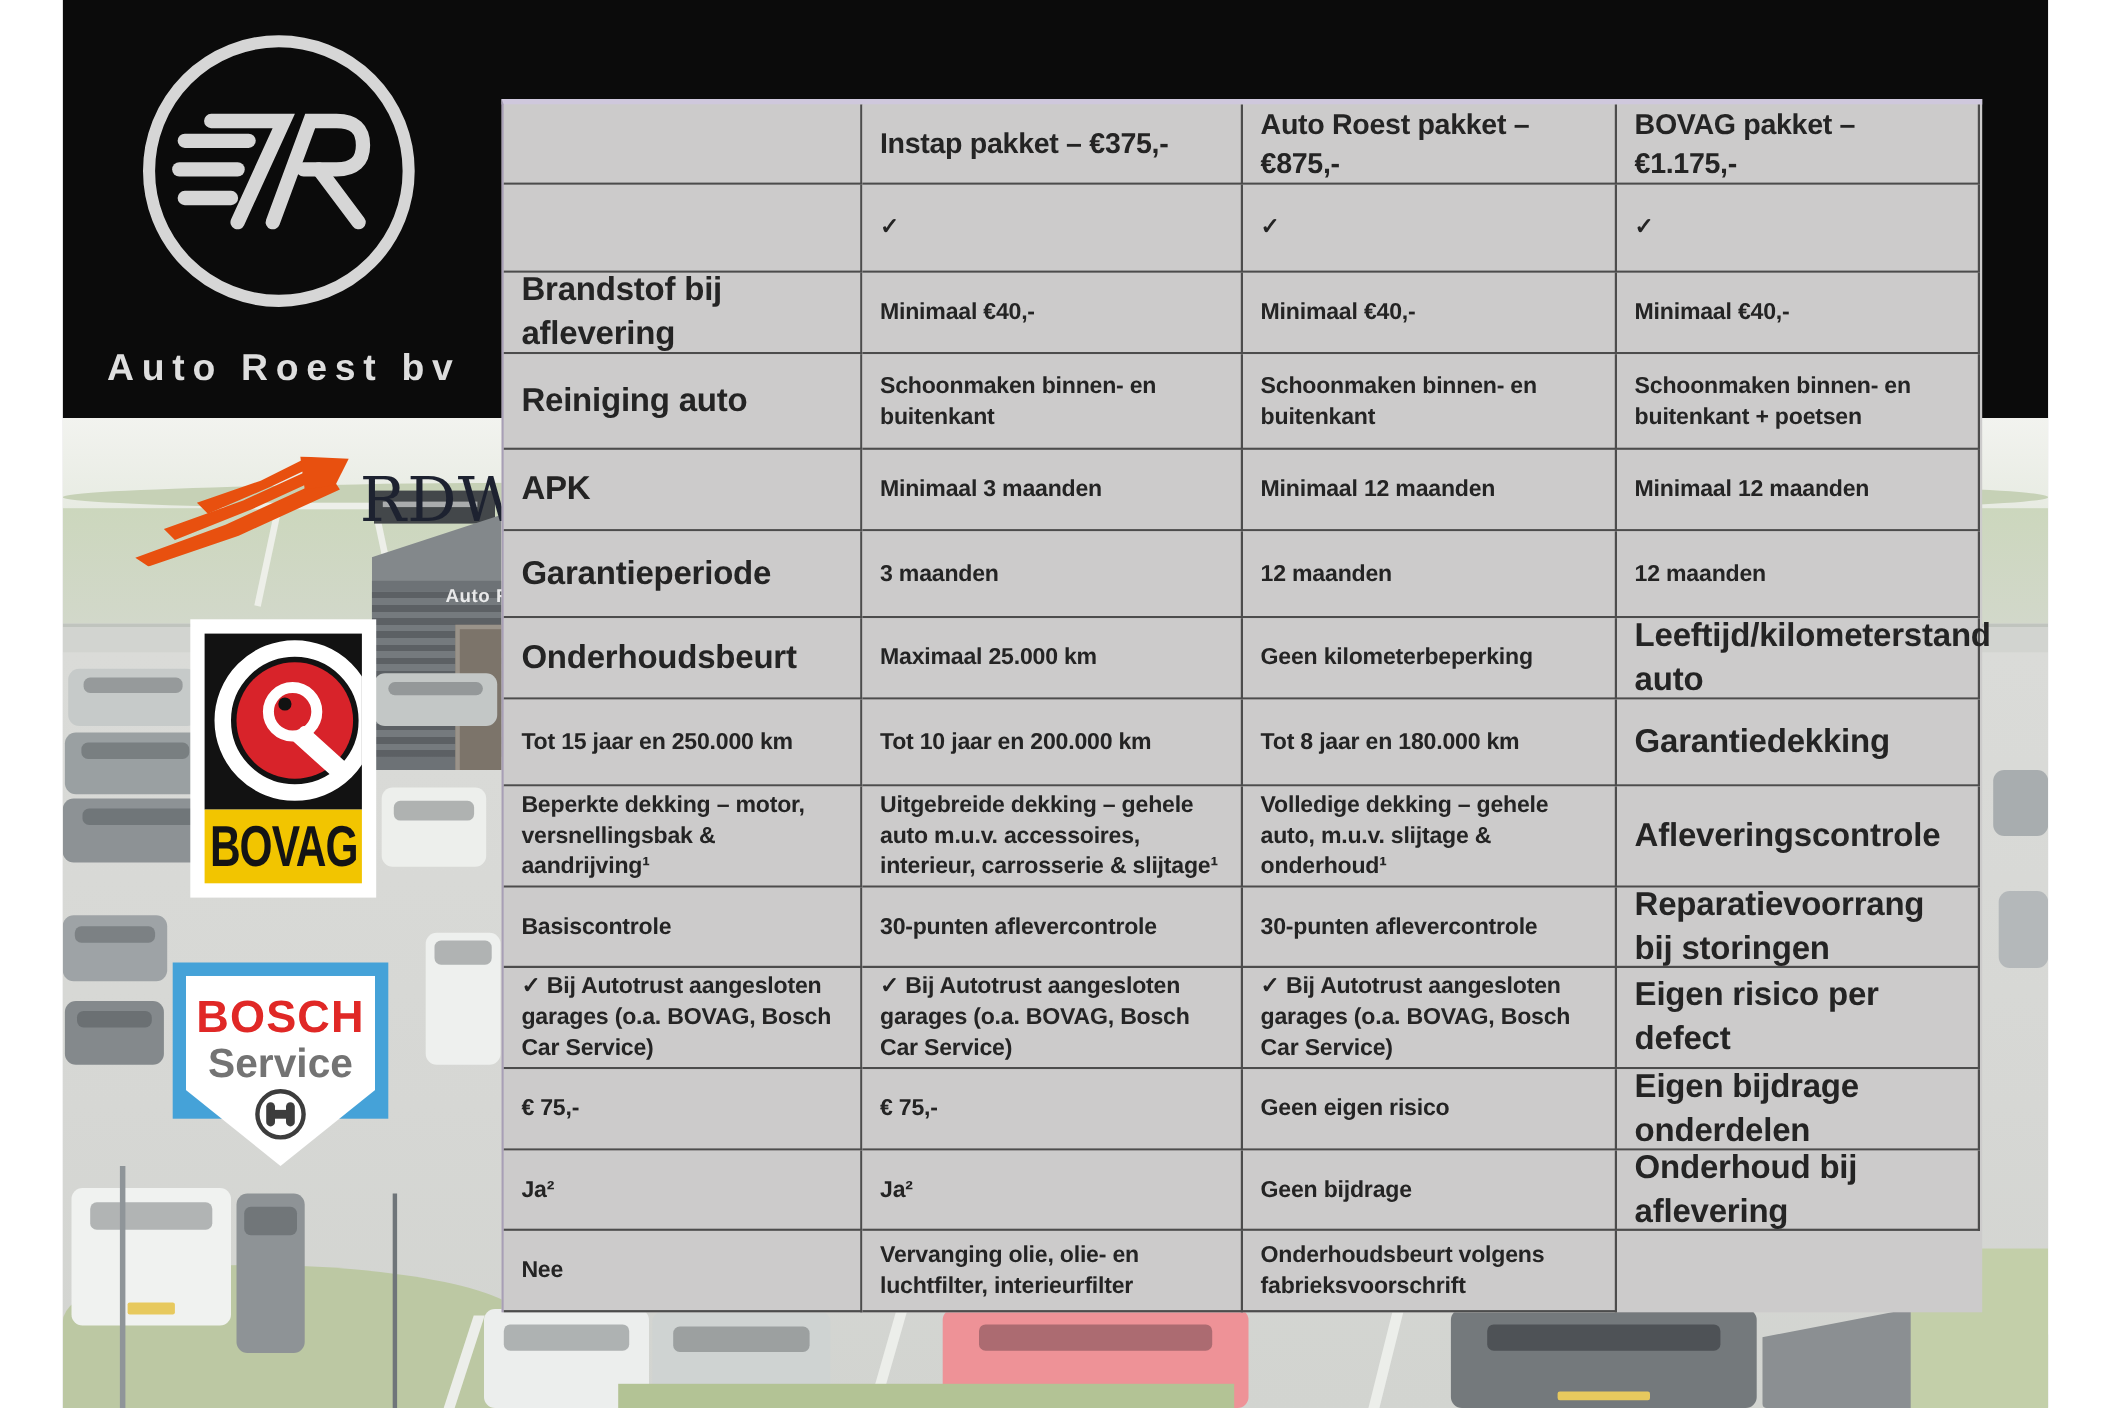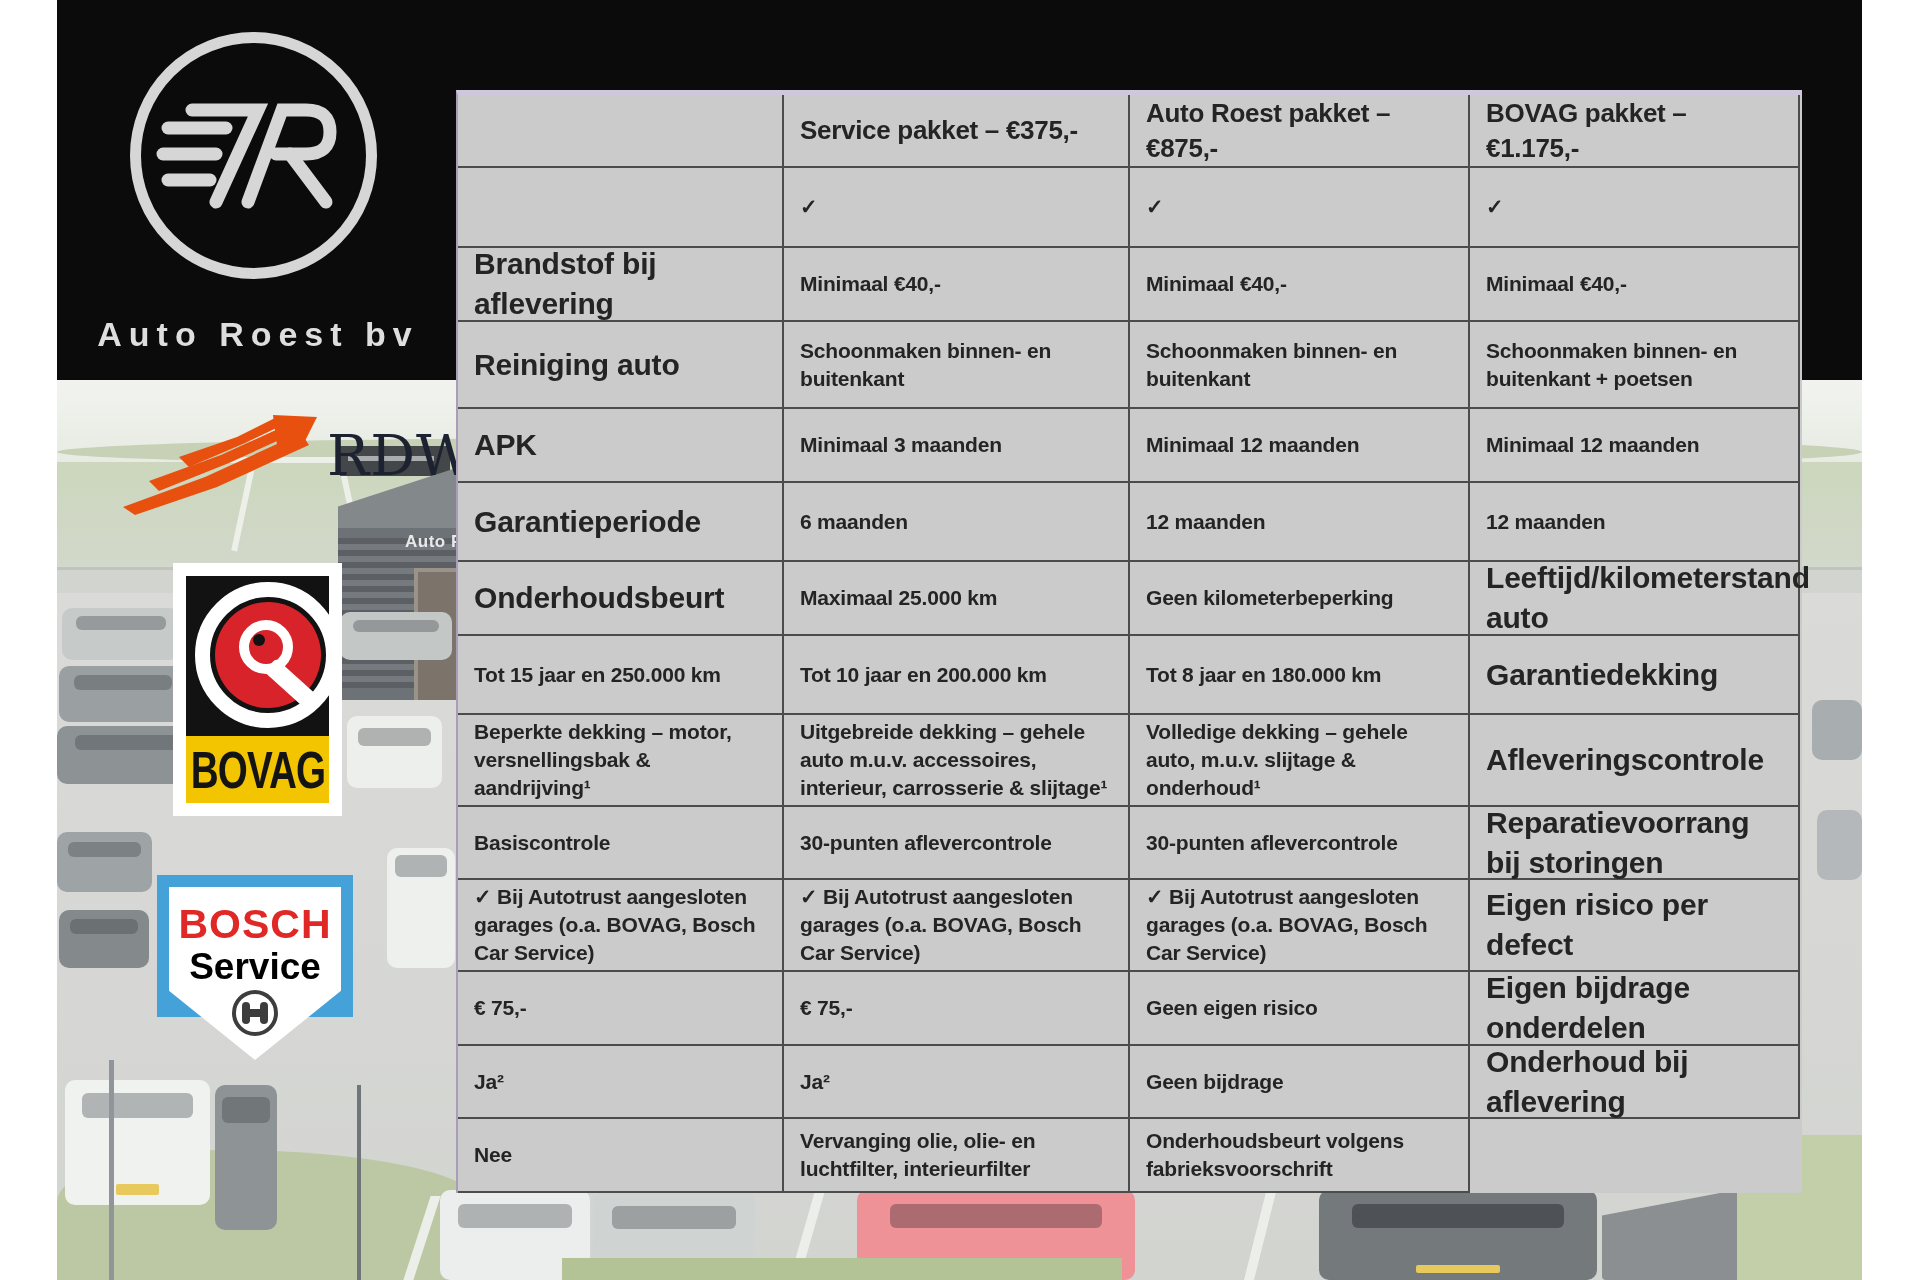--- a/index.html
+++ b/index.html
@@ -50,21 +50,21 @@
   .bovag .red{position:absolute;left:29px;top:26px;width:106px;height:106px;border-radius:50%;background:#d8232a;}
   .bovag .lring{position:absolute;left:53px;top:44px;width:34px;height:34px;border:10px solid #ffffff;border-radius:50%;}
   .bovag .ldot{position:absolute;left:67px;top:58px;width:12px;height:12px;border-radius:50%;background:#121212;}
   .bovag .handle{position:absolute;left:84px;top:80px;width:58px;height:18px;background:#ffffff;transform:rotate(42deg);transform-origin:0 50%;border-radius:4px;}
   .bovag .yellow{position:absolute;left:13px;top:173px;width:143px;height:67px;background:#f2c500;display:flex;align-items:center;justify-content:center;}
   .bovag .yellow span{font-size:42px;font-weight:700;color:#141414;letter-spacing:-1px;transform:scale(.92,1.25);}
   .bosch{position:absolute;left:100px;top:875px;width:196px;height:142px;background:#45a2d8;z-index:4;}
   .bosch .shield{position:absolute;left:12px;top:12px;width:172px;height:173px;background:#ffffff;
     clip-path:polygon(0 0,100% 0,100% 60%,50% 100%,0 60%);text-align:center;}
   .bosch-line1{margin-top:14px;font-size:41px;font-weight:700;color:#e02826;letter-spacing:1px;}
-  .bosch-line2{margin-top:-2px;font-size:37px;font-weight:700;color:#000000;}
+  .bosch-line2{margin-top:-2px;font-size:37px;font-weight:700;color:#737373;}
   .armature{position:absolute;left:61px;top:101px;width:50px;height:50px;}
 
   
   .pkg-table{position:absolute;left:456px;top:90px;width:1344px;z-index:6;
     display:grid;grid-template-columns:326px 346px 340px 330px;
     grid-template-rows:73px 80px 74px 87px 74px 79px 74px 79px 92px 73px 92px 74px 73px 74px;
     border-top:5px solid #cfc8dd;border-left:2px solid #a89fb6;background:#cccbcb;}
   .cell{background:#cccbcb;border-right:2px solid #4c4c4c;border-bottom:2px solid #4c4c4c;
     box-sizing:border-box;display:flex;align-items:center;padding:4px 16px;
     font-weight:700;color:#242424;font-size:21px;line-height:1.33;letter-spacing:-.2px;}
@@ -214,21 +214,21 @@
           <rect x="30" y="14" width="8" height="22" rx="4" fill="#3d3d3d"></rect>
           <rect x="16" y="21" width="18" height="8" fill="#3d3d3d"></rect>
         </svg>
       </div>
     </div>
   </div>
 
   <div class="pkg-table">
 
     <div class="cell th"></div>
-    <div class="cell th">Service pakket – €375,-</div>
+    <div class="cell th">Instap pakket – €375,-</div>
     <div class="cell th">Auto Roest pakket – €875,-</div>
     <div class="cell th">BOVAG pakket – €1.175,-</div>
 
     <div class="cell rowlabel"></div>
     <div class="cell">✓</div>
     <div class="cell">✓</div>
     <div class="cell">✓</div>
 
     <div class="cell rowlabel">Brandstof bij aflevering</div>
     <div class="cell">Minimaal €40,-</div>
@@ -239,21 +239,21 @@
     <div class="cell">Schoonmaken binnen- en buitenkant</div>
     <div class="cell">Schoonmaken binnen- en buitenkant</div>
     <div class="cell">Schoonmaken binnen- en buitenkant + poetsen</div>
 
     <div class="cell rowlabel">APK</div>
     <div class="cell">Minimaal 3 maanden</div>
     <div class="cell">Minimaal 12 maanden</div>
     <div class="cell">Minimaal 12 maanden</div>
 
     <div class="cell rowlabel">Garantieperiode</div>
-    <div class="cell">6 maanden</div>
+    <div class="cell">3 maanden</div>
     <div class="cell">12 maanden</div>
     <div class="cell">12 maanden</div>
 
     <div class="cell rowlabel">Onderhoudsbeurt</div>
     <div class="cell">Maximaal 25.000 km</div>
     <div class="cell">Geen kilometerbeperking</div>
 
     <div class="cell rowlabel">Leeftijd/kilometerstand auto</div>
     <div class="cell">Tot 15 jaar en 250.000 km</div>
     <div class="cell">Tot 10 jaar en 200.000 km</div>

